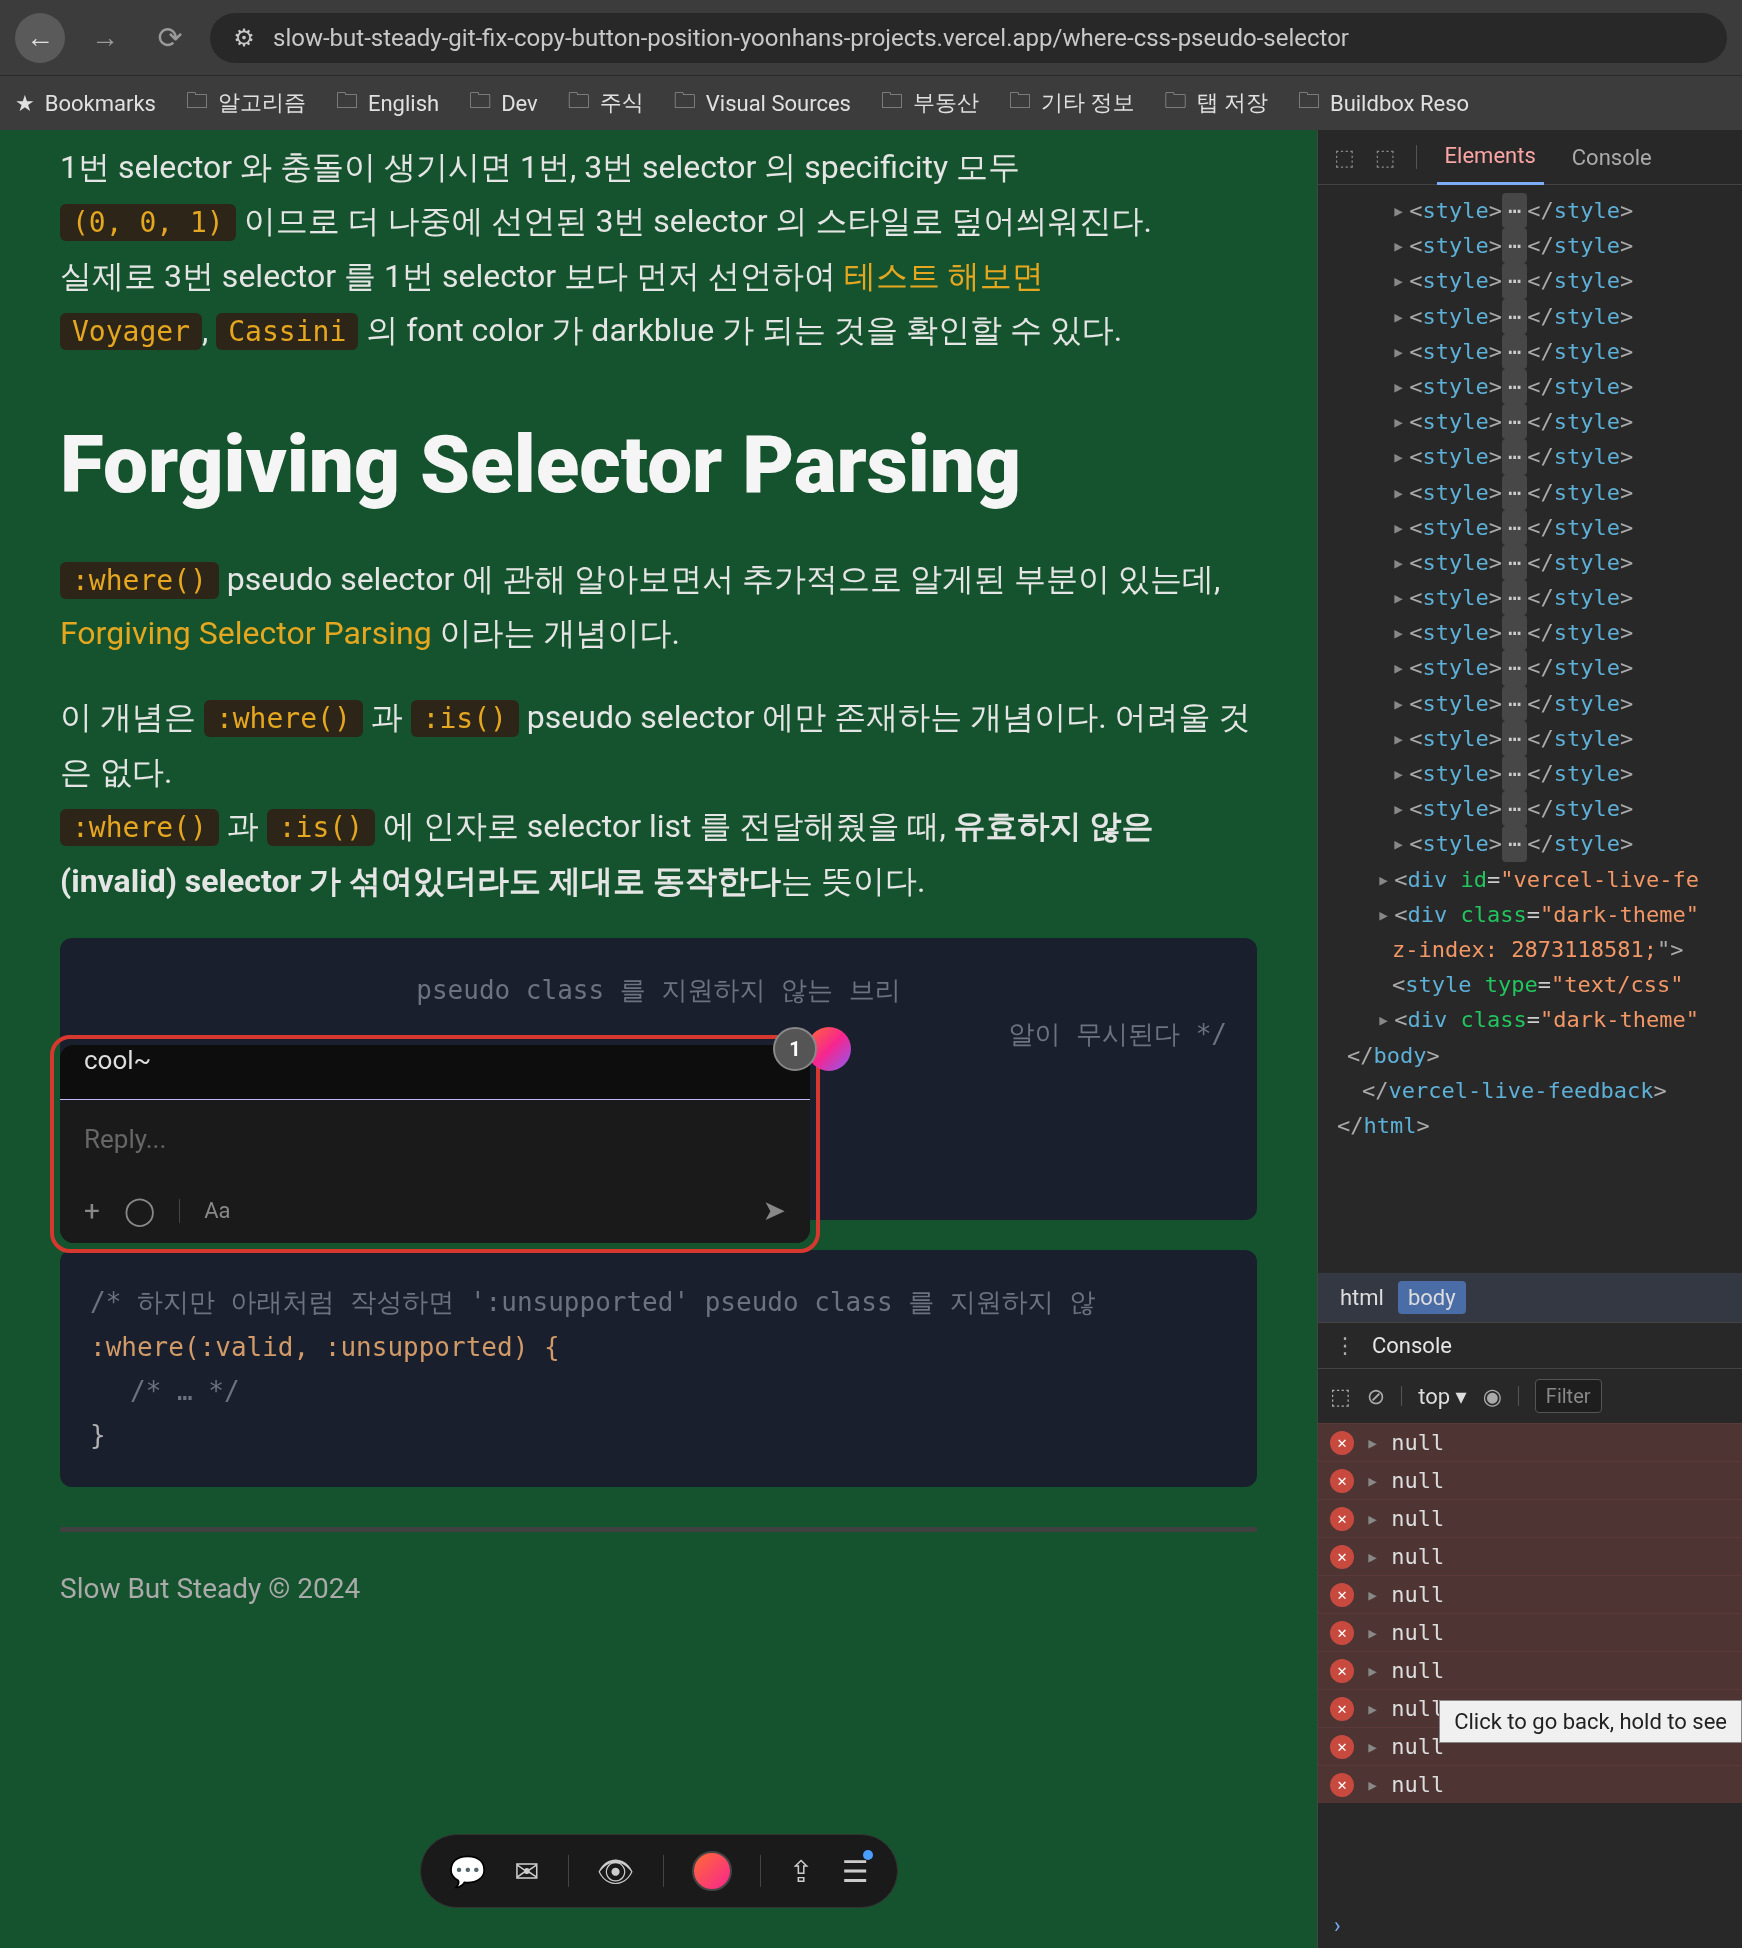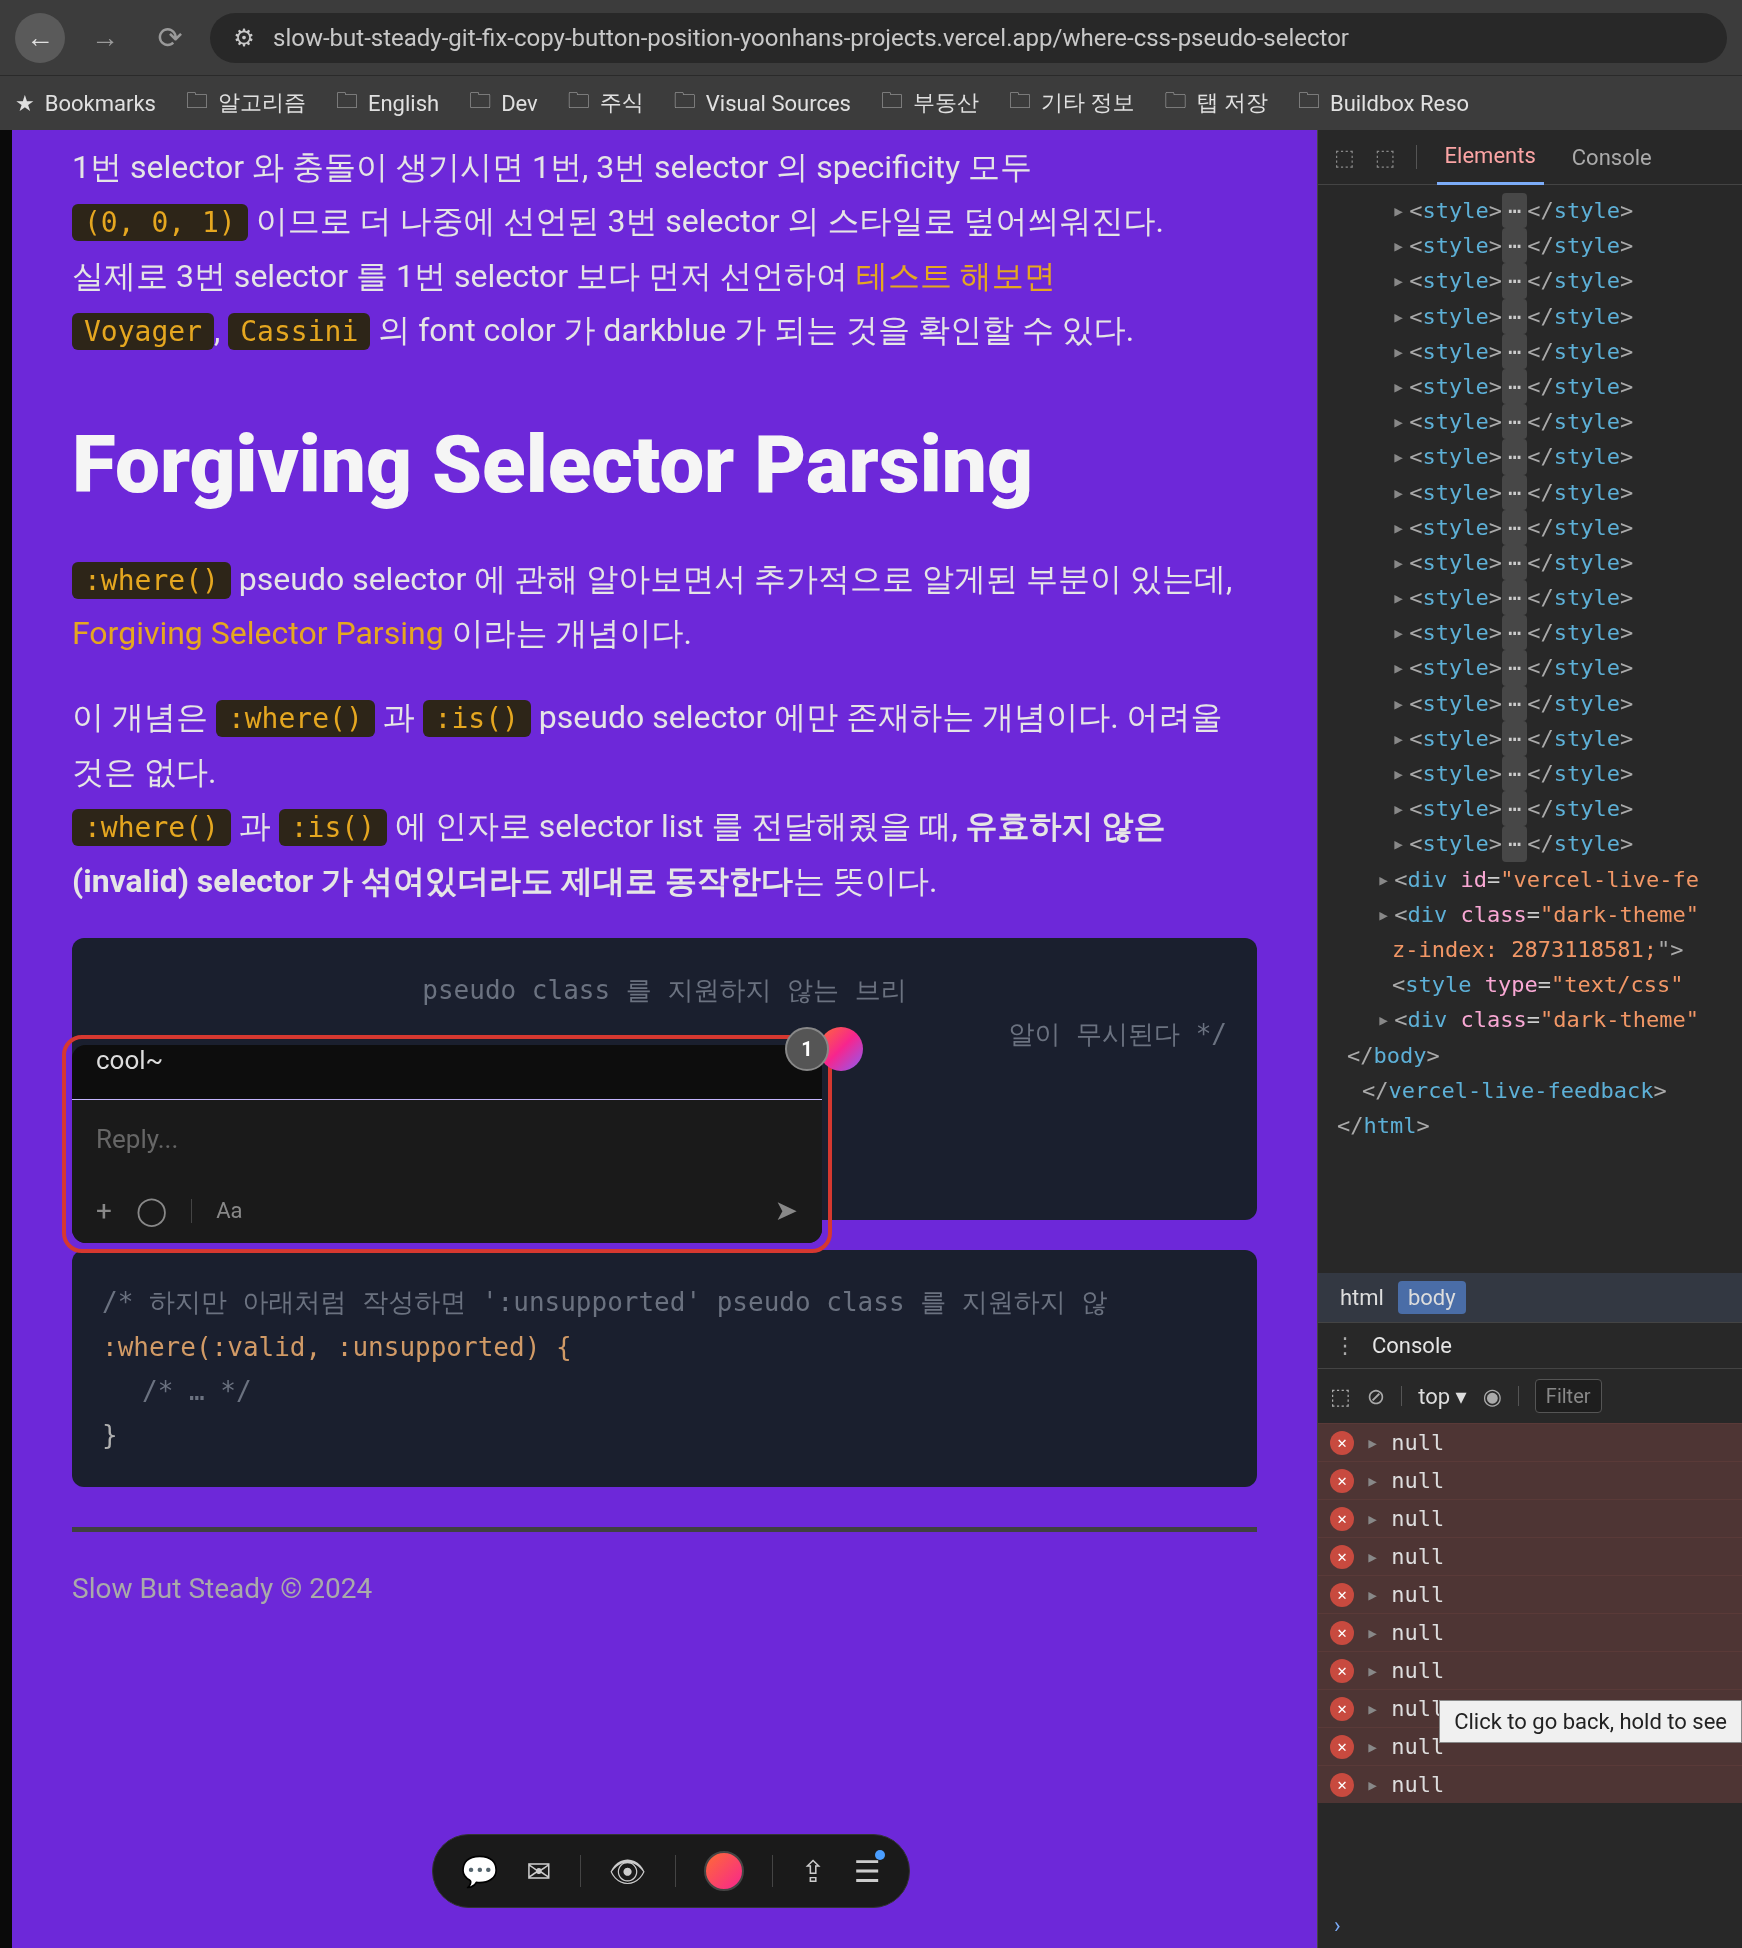--- a/index.html
+++ b/index.html
@@ -71,25 +71,24 @@
 .folder-icon {
   font-size: 22px;
   color: #b0b0b0;
 }
 .main-area {
   display: flex;
   height: calc(100% - 130px);
 }
 .content {
   flex: 1;
-  background: #6d28d9;
+  background: #14532d;
   padding: 0 60px;
   overflow: hidden;
   position: relative;
-  margin-left: 12px;
 }
 .article-text {
   font-size: 32px;
   line-height: 1.7;
   color: #e5e5e5;
   margin-top: 10px;
 }
 .code-inline {
   background: #2d2518;
   color: #e5a720;
@@ -291,21 +290,21 @@
   padding: 8px 4px 8px 60px;
   line-height: 1.6;
   margin-left: 14px;
 }
 .dt-line {
   white-space: nowrap;
   color: #ccc;
 }
 .tag-bracket { color: #aaa; }
 .tag-name { color: #5db0d7; }
-.tag-attr { color: #f9a8d4; text-align: right; }
+.tag-attr { color: #22c55e; text-align: right; }
 .tag-str { color: #f29766; }
 .tag-ellipsis {
   display: inline-block;
   background: #474747;
   border-radius: 4px;
   padding: 0 6px;
   color: #ccc;
 }
 .triangle::before {
   content: '▸';

